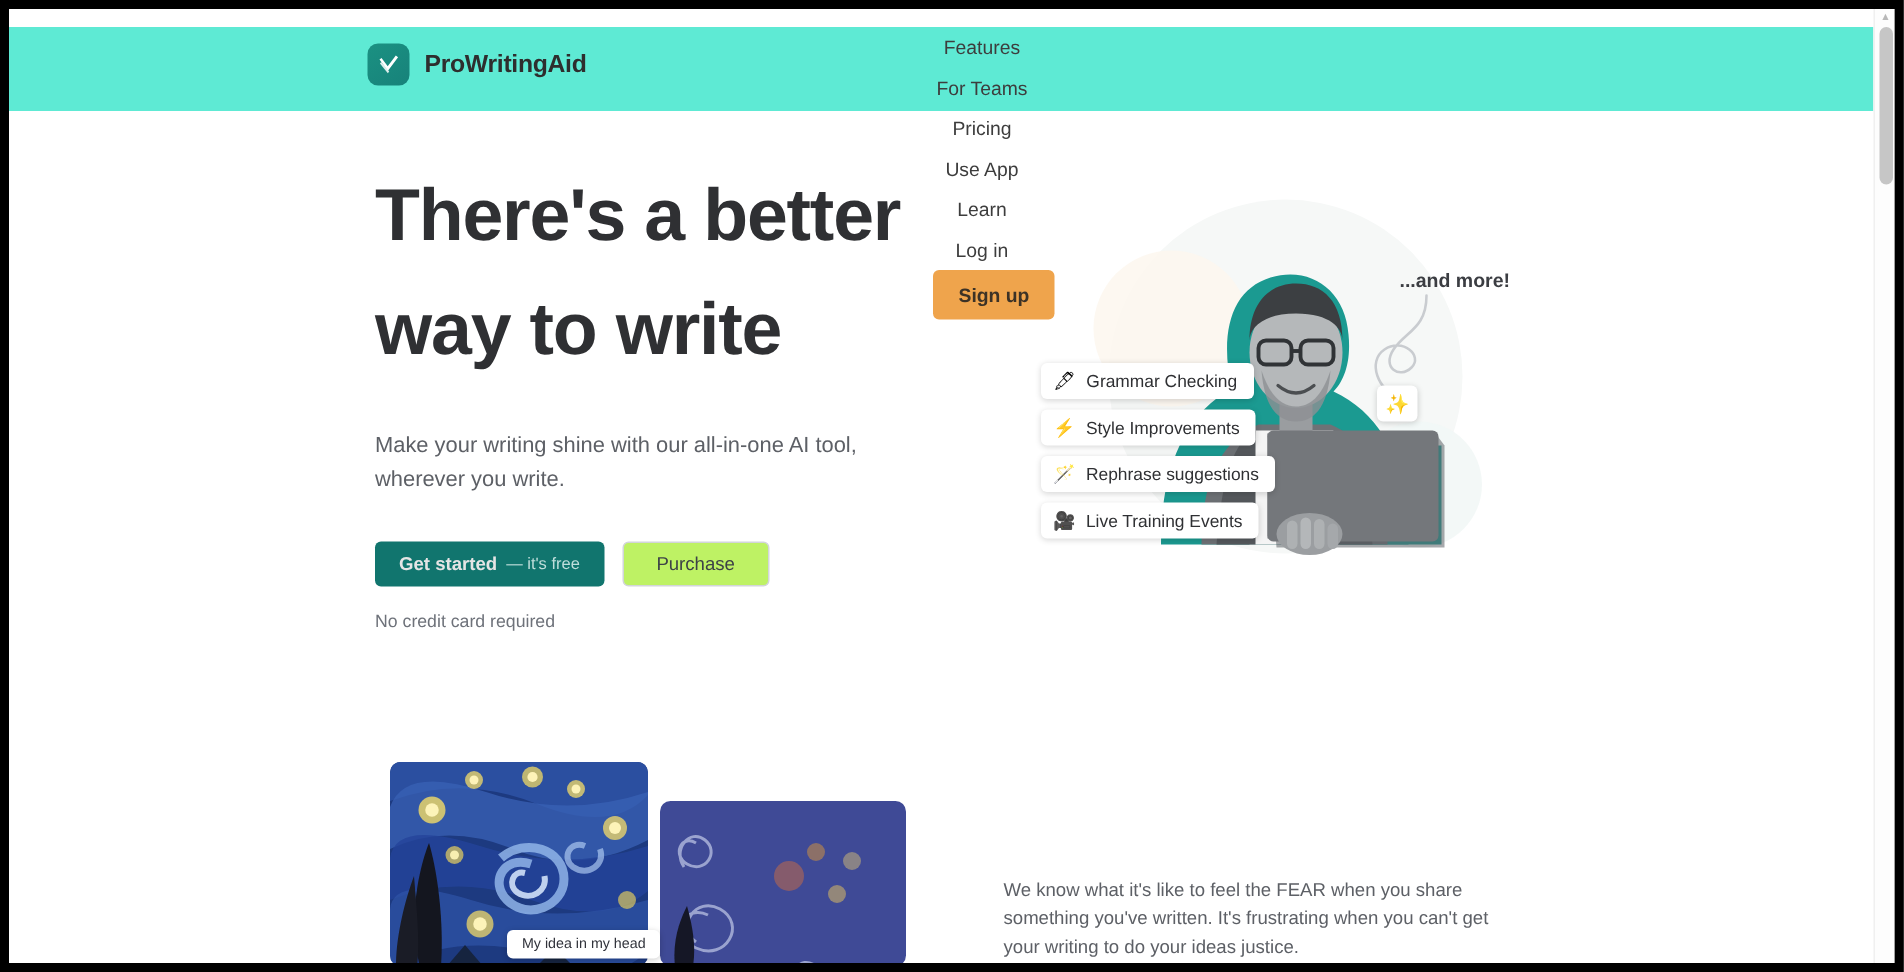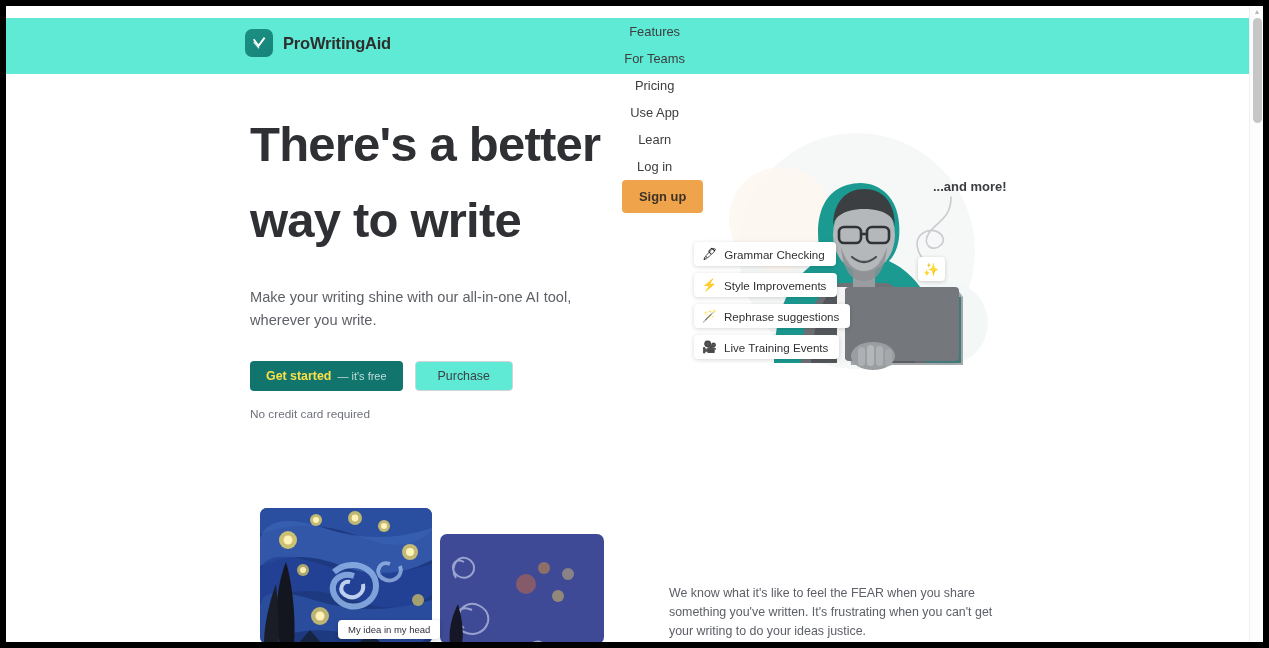--- a/index.html
+++ b/index.html
@@ -168,32 +168,32 @@
     border-radius: 4px;
     padding: 0 16px;
     height: 30px;
     display: flex;
     align-items: center;
     gap: 6px;
     cursor: pointer;
     font-family: "Liberation Sans", sans-serif;
   }
   #get-started-label {
-    color: #fde047;
+    color: #e5e5e5;
     font-size: 12.4px;
     font-weight: bold;
     white-space: nowrap;
   }
   #get-started-note {
     color: #bfdedb;
     font-size: 11px;
     white-space: nowrap;
   }
   #purchase-button {
-    background: #5eead4;
+    background: #bef264;
     border: 1px solid #d2d5d9;
     border-radius: 4px;
     height: 30px;
     padding: 0 22px;
     color: #3d4247;
     font-size: 12.4px;
     cursor: pointer;
     font-family: "Liberation Sans", sans-serif;
   }
   #no-credit-note {

